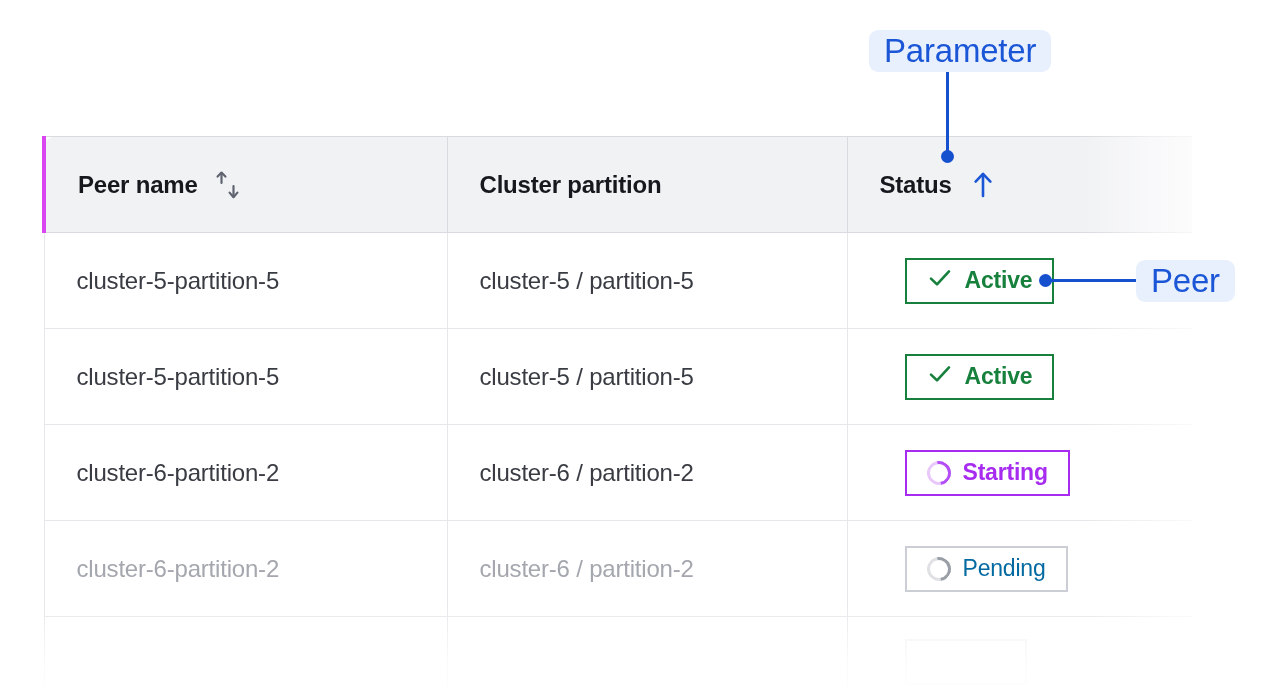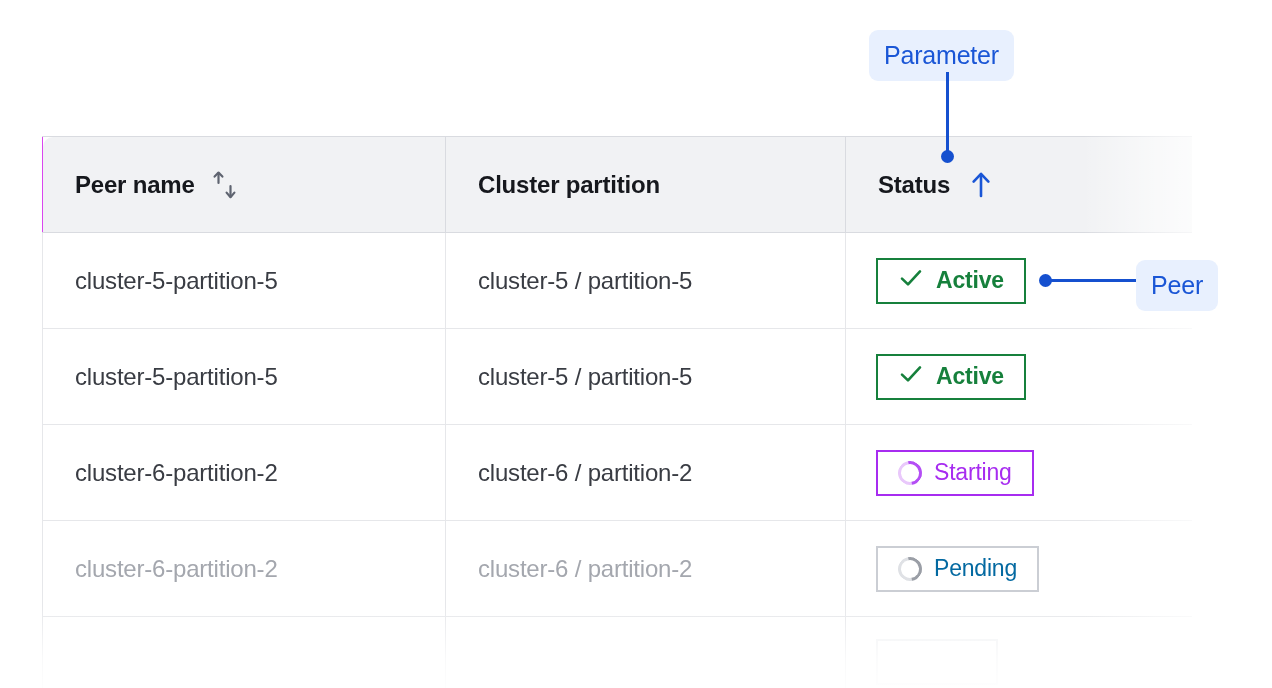--- a/index.html
+++ b/index.html
@@ -56,21 +56,21 @@
     display: flex;
     align-items: center;
     gap: 16px;
   }
   .th-label { white-space: nowrap; }
 
   .col-a { width: 403px; }
   .col-b { width: 400px; }
   .col-c { width: 347px; }
 
-  .th.col-a { border-top-left-radius: 10px; border-left: 1px solid #d946ef; border-top: 1px solid #d9dbe0; }
+  .th.col-a { border-top-left-radius: 10px; border-left: 4px solid #d946ef; border-top: 1px solid #d9dbe0; }
   .th.col-b { border-left: 1px solid #d9dbe0; border-top: 1px solid #d9dbe0; text-align: right; }
   .th.col-c { border-left: 1px solid #d9dbe0; border-top: 1px solid #d9dbe0; }
 
   
   .td {
     height: 96px;
     vertical-align: middle;
     padding: 0 12px 0 32px;
     font-size: 24px;
     color: #393c43;
@@ -115,24 +115,25 @@
     gap: 12px;
     height: 46px;
     padding: 0 20px;
     border-radius: 0;
     border: 2px solid;
     font-size: 23px;
     font-weight: 700;
     letter-spacing: -0.2px;
     box-sizing: border-box;
     background: #ffffff;
+    margin-left: 27px;
   }
   .badge .bl { line-height: 1; }
   .badge-active { border-color: #16803c; color: #16803c; }
-  .badge-starting { border-color: #a72cf0; color: #a72cf0; font-weight: 400; }
+  .badge-starting { border-color: #a72cf0; color: #a72cf0; font-weight: 700; }
   .badge-pending { border-color: #cbced4; color: #0369a1; font-weight: 400; }
   .badge-ghost {
     border-color: #f0f1f3;
     color: #fafafb;
     width: 122px;
   }
 
   .spinner {
     width: 24px; height: 24px;
     border-radius: 50%;
@@ -151,26 +152,26 @@
     border-right-color: #9a9ea6;
     transform: rotate(35deg);
   }
 
   
   .anno-pill {
     position: absolute;
     display: inline-flex;
     align-items: center;
     justify-content: center;
-    height: 51px;
+    height: 42px;
     padding: 0 15px;
     border-radius: 9px;
     background: #e8f0fe;
     color: #1a56d6;
-    font-size: 25px;
+    font-size: 33px;
     font-weight: 400;
     letter-spacing: -0.2px;
     white-space: nowrap;
   }
   #anno-parameter { left: 869px; top: 30px; }
   #anno-value { left: 1136px; top: 260px; }
 
   .anno-line-v {
     position: absolute;
     left: 946px;

